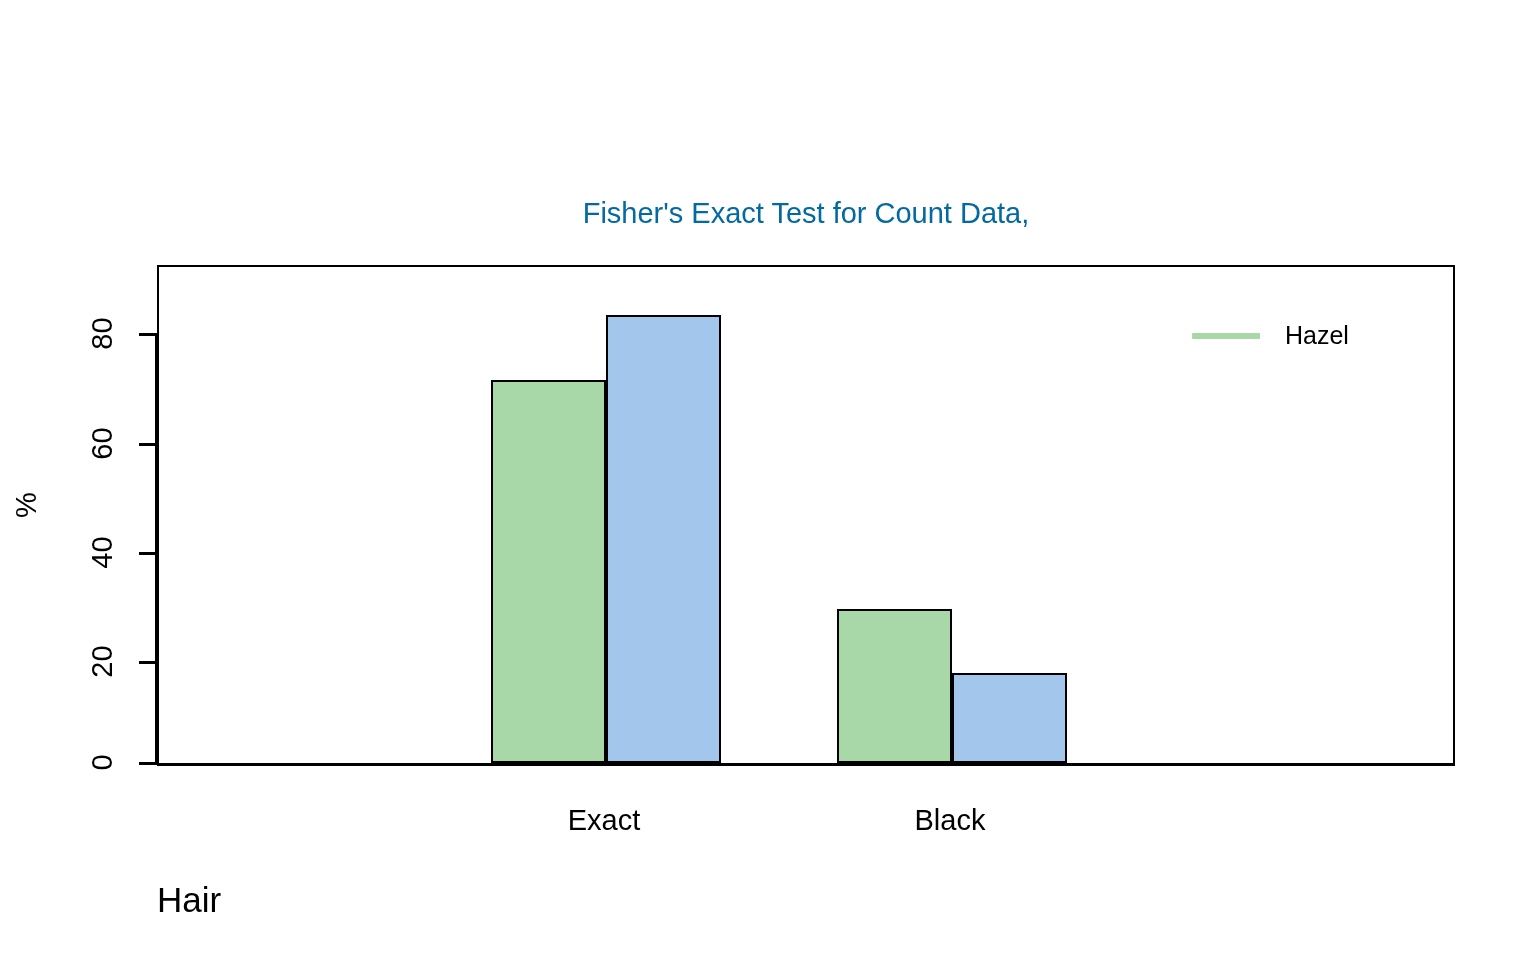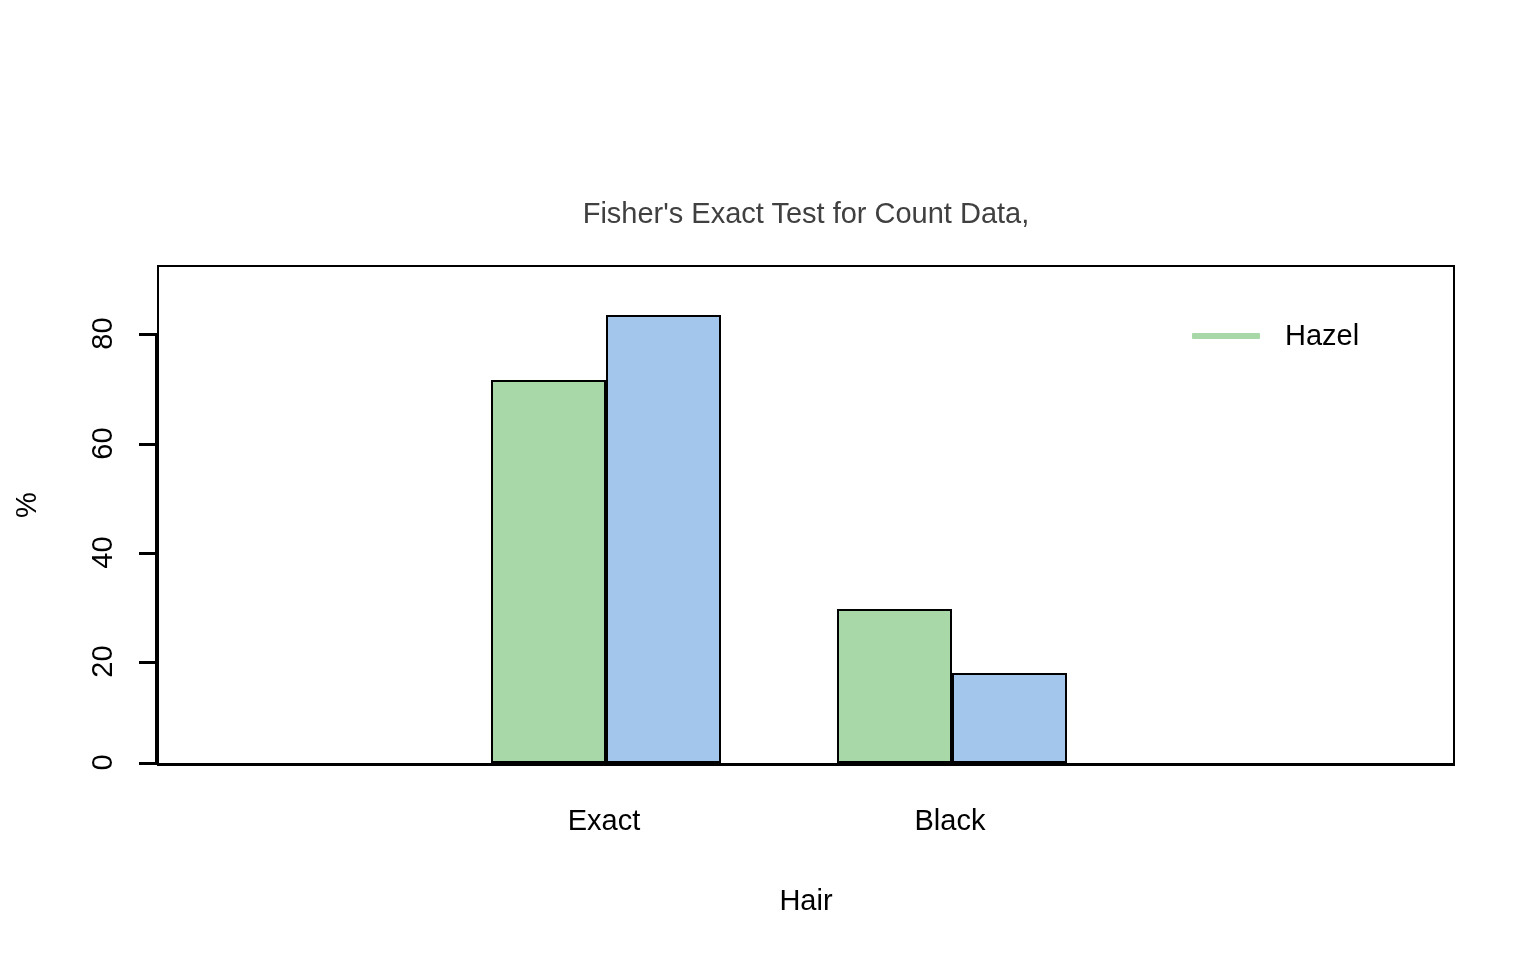--- a/index.html
+++ b/index.html
@@ -23,21 +23,21 @@
     height: 960px;
   }
   .title-block {
     position: absolute;
     left: 0;
     top: 193px;
     width: 1536px;
     text-align: center;
     line-height: 40px;
     font-size: 29px;
-    color: #404040;
+    color: #0369a1;
   }
   .title-line {
     display: block;
     white-space: pre;
   }
   
   .title-block { left: 157px; width: 1298px; }
 
   .plot-box {
     position: absolute;
@@ -115,22 +115,21 @@
     font-size: 29px;
     line-height: 30px;
     text-align: center;
     white-space: pre;
   }
   .x-axis-title {
     position: absolute;
     top: 885px;
     left: 157px;
     width: 1298px;
-    text-align: center;
-    font-size: 29px;
+    font-size: 35px;
     line-height: 30px;
     white-space: pre;
   }
 
   
   .legend {
     position: absolute;
     left: 1192px;
     top: 318px;
     width: 250px;
@@ -144,21 +143,21 @@
     left: 0;
     top: 15px;
     width: 68px;
     height: 6px;
     border-radius: 1px;
   }
   .legend-label {
     position: absolute;
     left: 93px;
     top: 0px;
-    font-size: 29px;
+    font-size: 25px;
     line-height: 34px;
     white-space: pre;
   }
 </style>
 </head>
 <body>
 
 <div id="chart-root">
 
   <div class="title-block">

